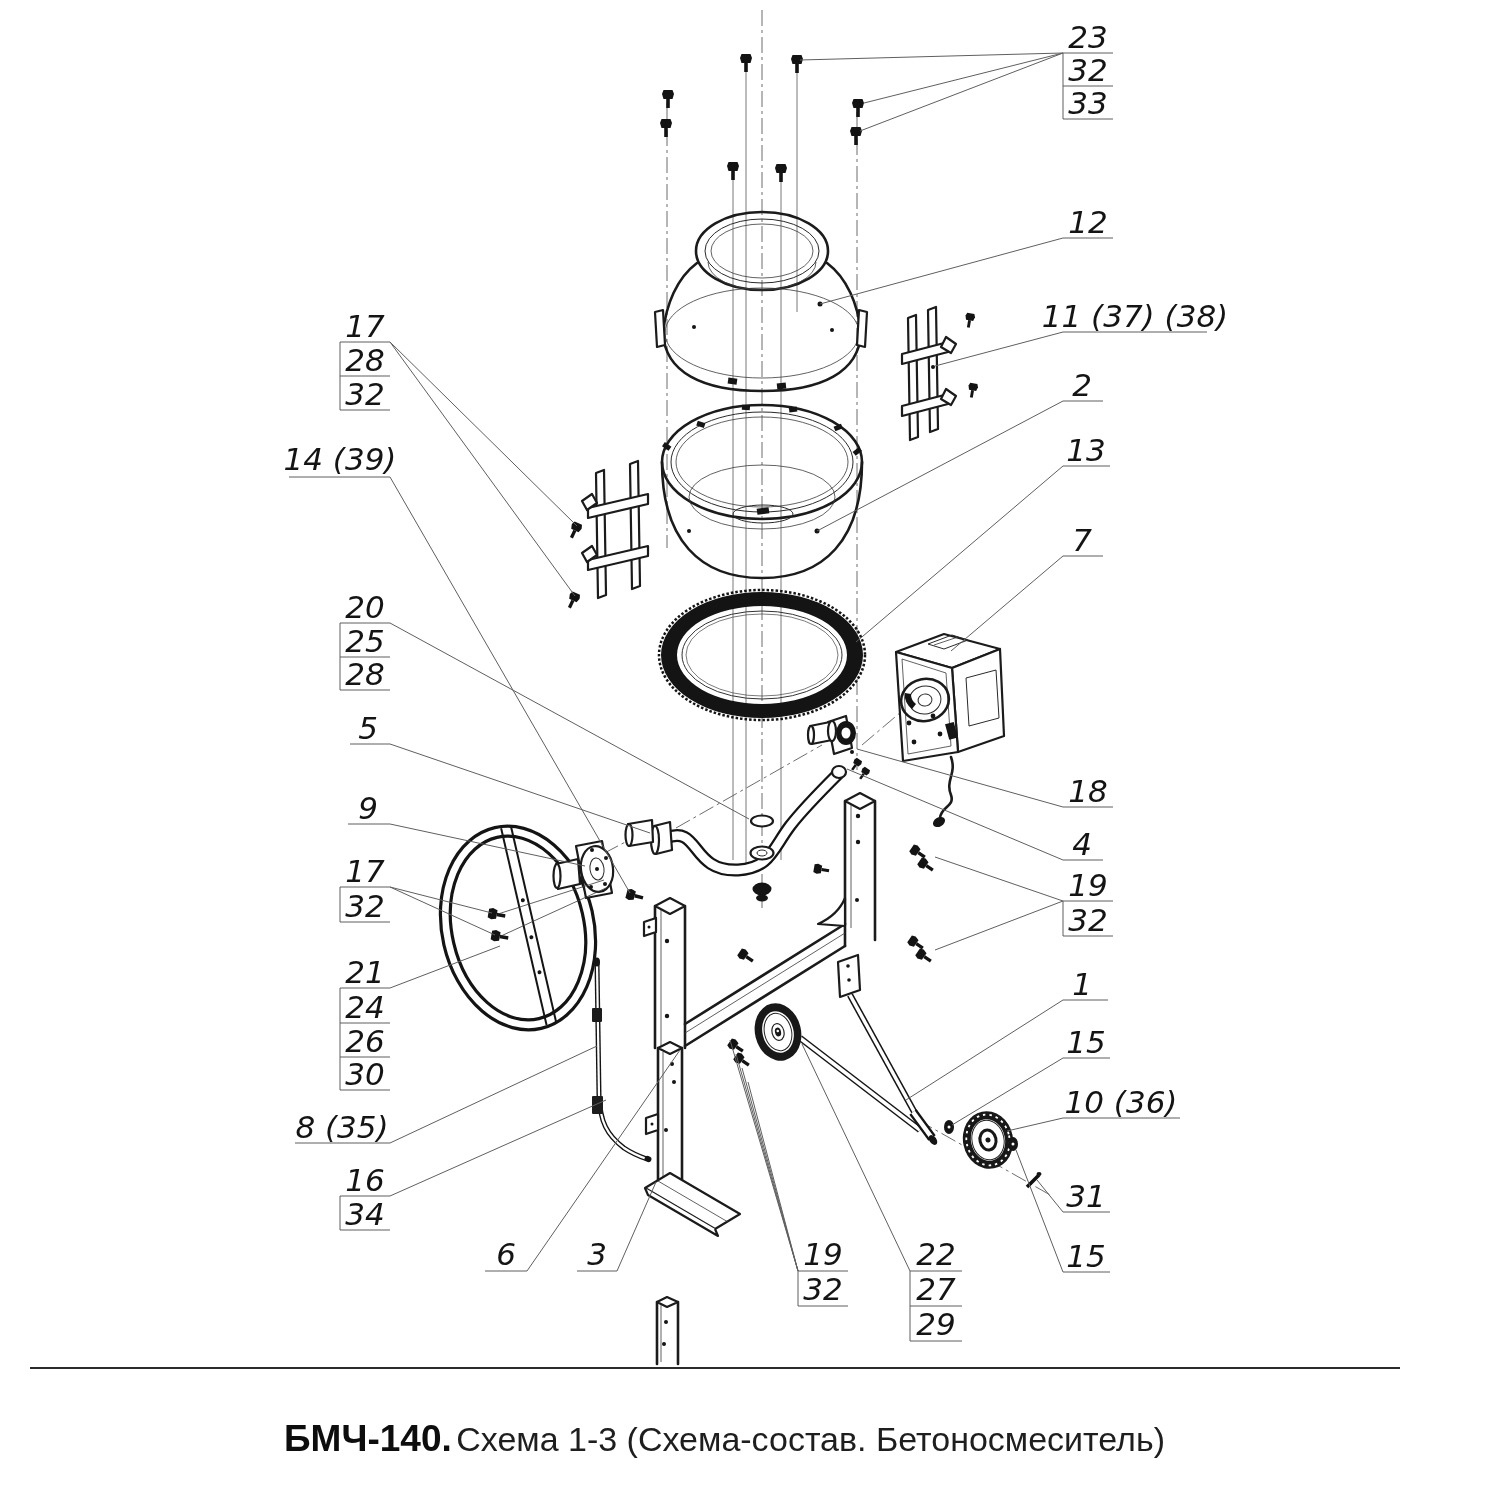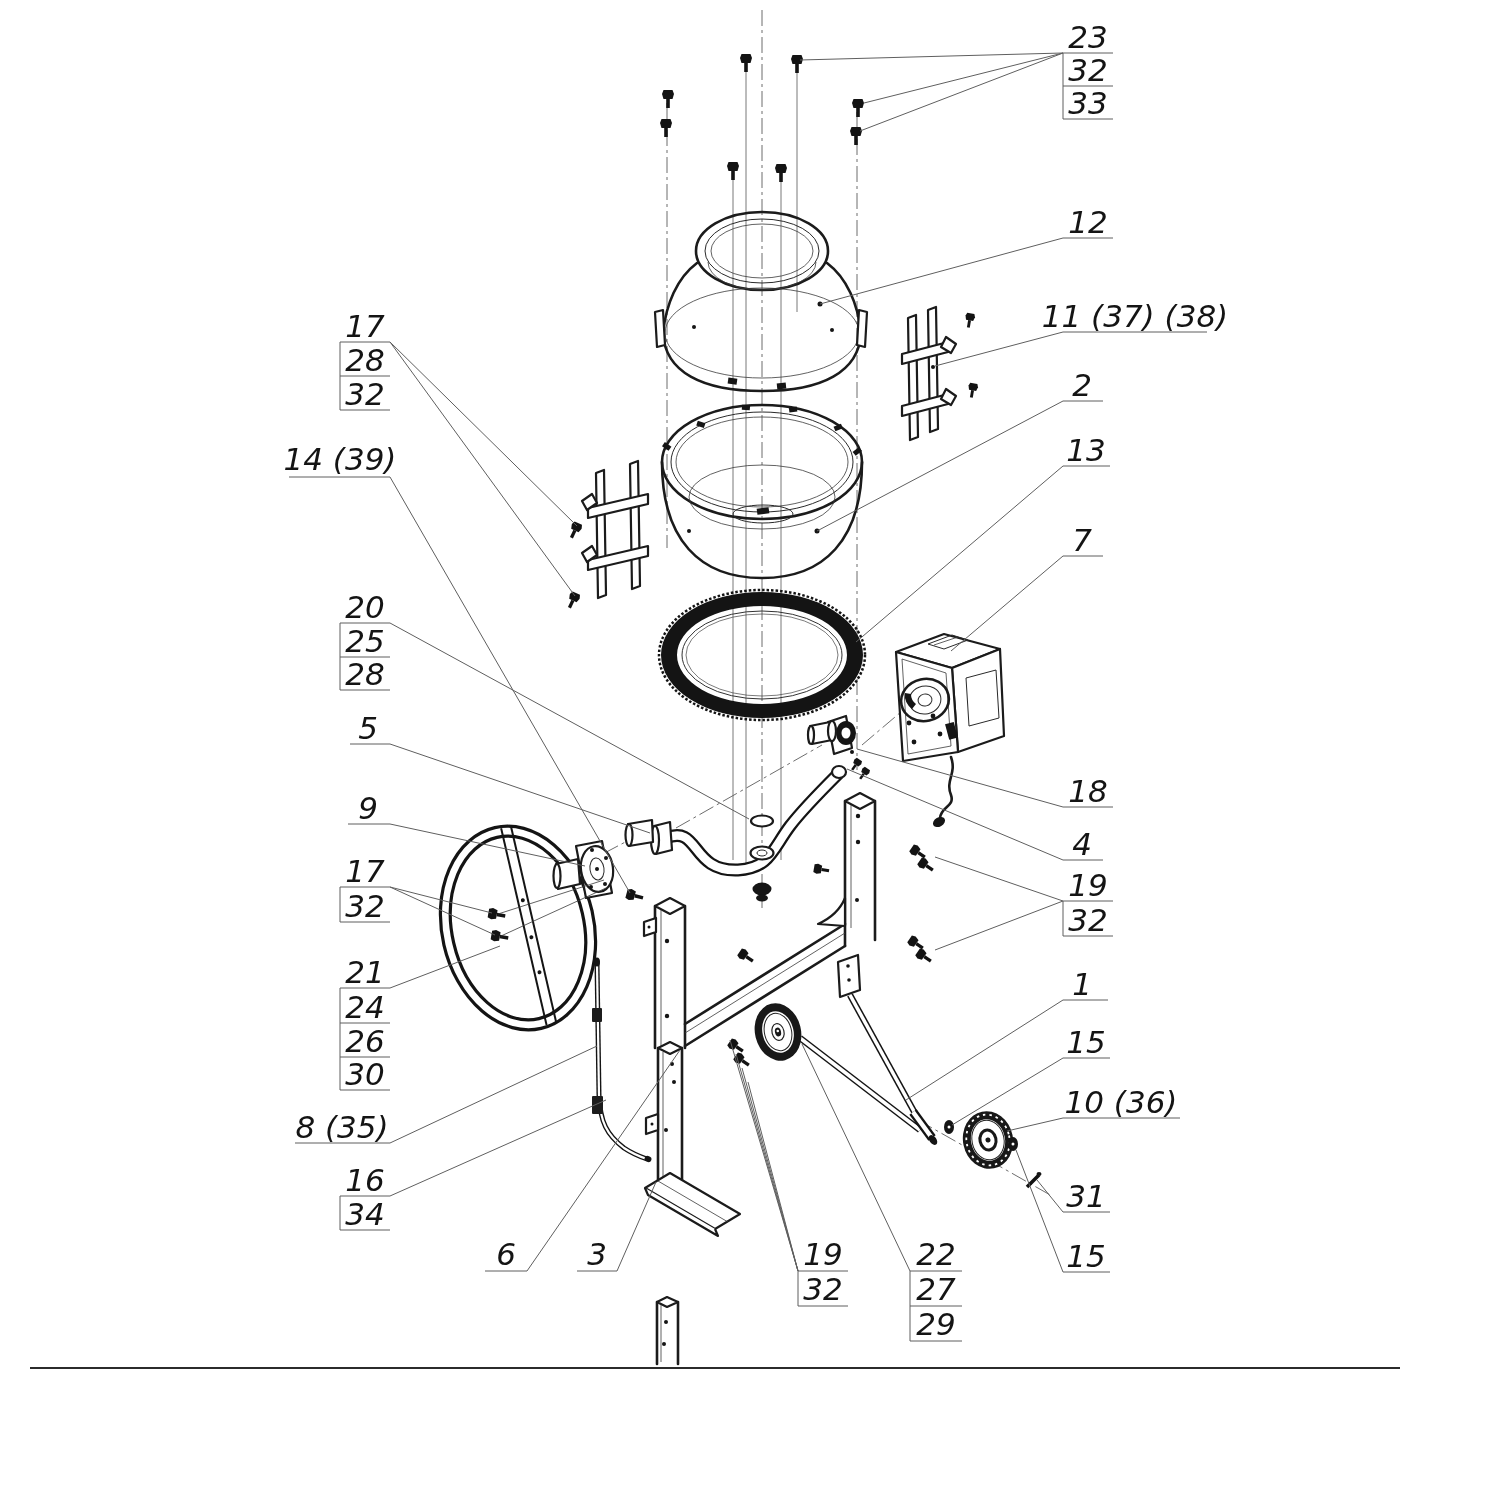--- a/index.html
+++ b/index.html
@@ -448,14 +448,18 @@
     <text class="co" x="823" y="1300">32</text>
     <text class="co" x="936" y="1265">22</text>
     <text class="co" x="936" y="1300">27</text>
     <text class="co" x="936" y="1335">29</text>
   </g>
 </svg>
 
 <div class="footer-sep"></div>
 
 
-
+<div class="title">
+  <span class="model">БМЧ-140.</span>
+  <span class="subtitle">Схема 1-3 (Схема-состав. Бетоносмеситель)</span>
 </div>
 
+</div>
+
 </body></html>

